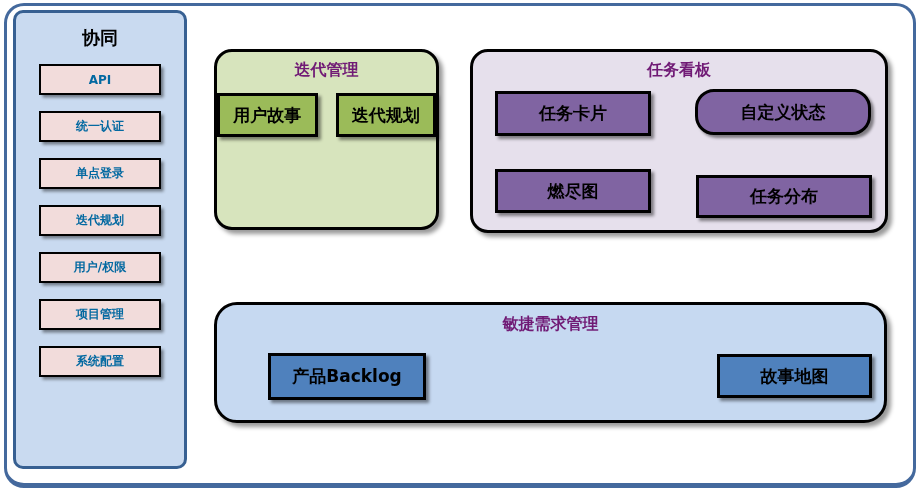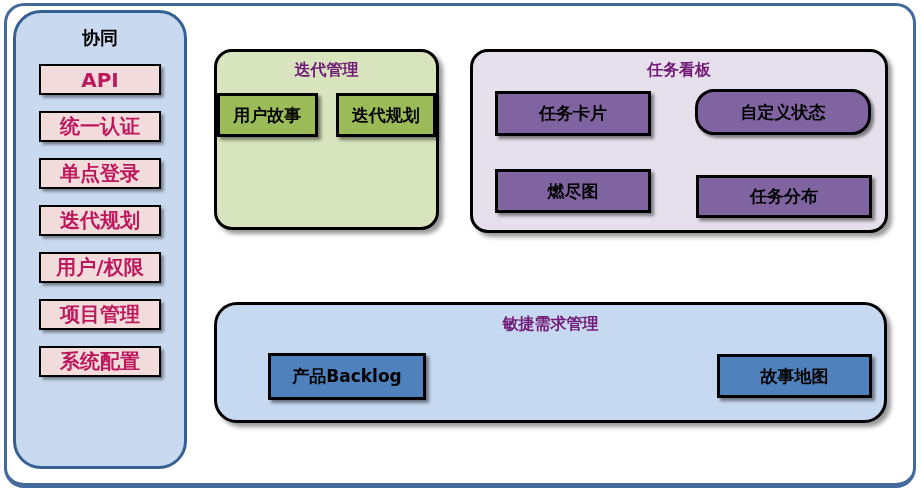--- a/index.html
+++ b/index.html
@@ -26,21 +26,21 @@
     background: #ffffff;
     box-sizing: content-box;
   }
   
   .sidebar {
     position: absolute;
     left: 13px; top: 10px;
     width: 174px; height: 459px;
     background: var(--sidebar-fill, #c9daf0);
     border: 3px solid var(--sidebar-border, #376092);
-    border-radius: 28px;
+    border-radius: 10px;
     box-sizing: border-box;
     display: flex;
     flex-direction: column;
     align-items: center;
     padding-top: 12px;
   }
   .sidebar-title {
     font-size: 18px;
     font-weight: bold;
     color: #000;
@@ -55,23 +55,23 @@
   }
   .pill {
     width: 122px;
     height: 31px;
     background: var(--pink, #f2dcdb);
     border: 2.5px solid #000;
     box-sizing: border-box;
     display: flex;
     align-items: center;
     justify-content: center;
-    font-size: 20px;
+    font-size: 12px;
     font-weight: bold;
-    color: #be185d;
+    color: #0369a1;
     box-shadow: 2.5px 2.5px 3px rgba(0,0,0,0.45);
     white-space: nowrap;
   }
   
   .panel {
     position: absolute;
     border: 3px solid #000;
     border-radius: 18px;
     box-sizing: border-box;
     box-shadow: 4px 4px 4px rgba(0,0,0,0.4);

